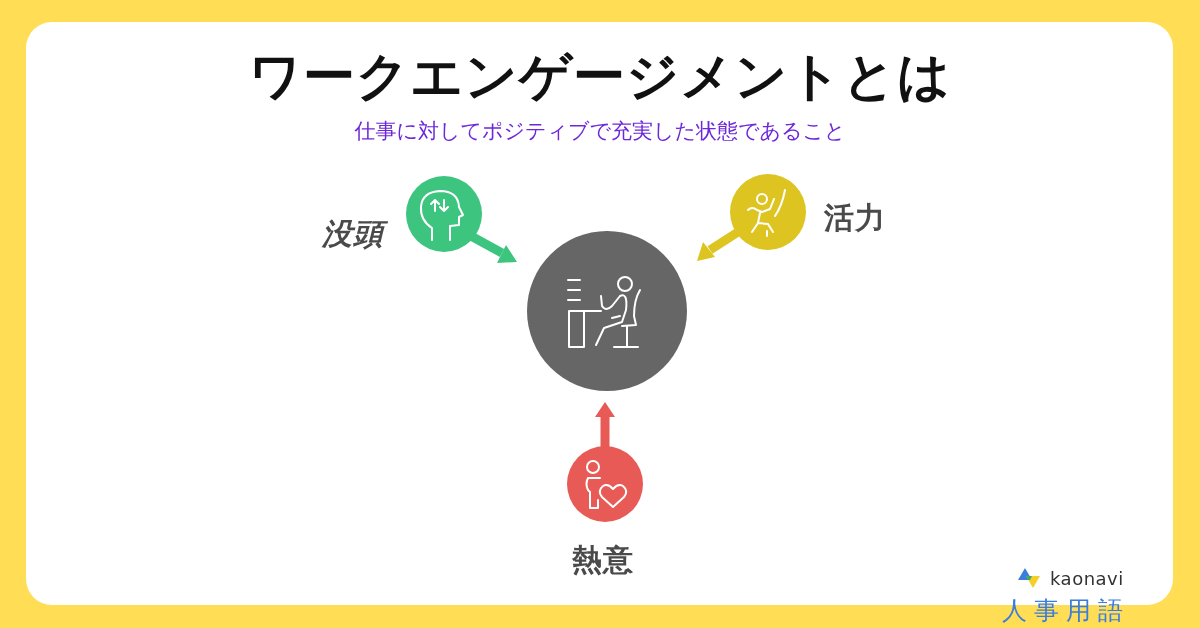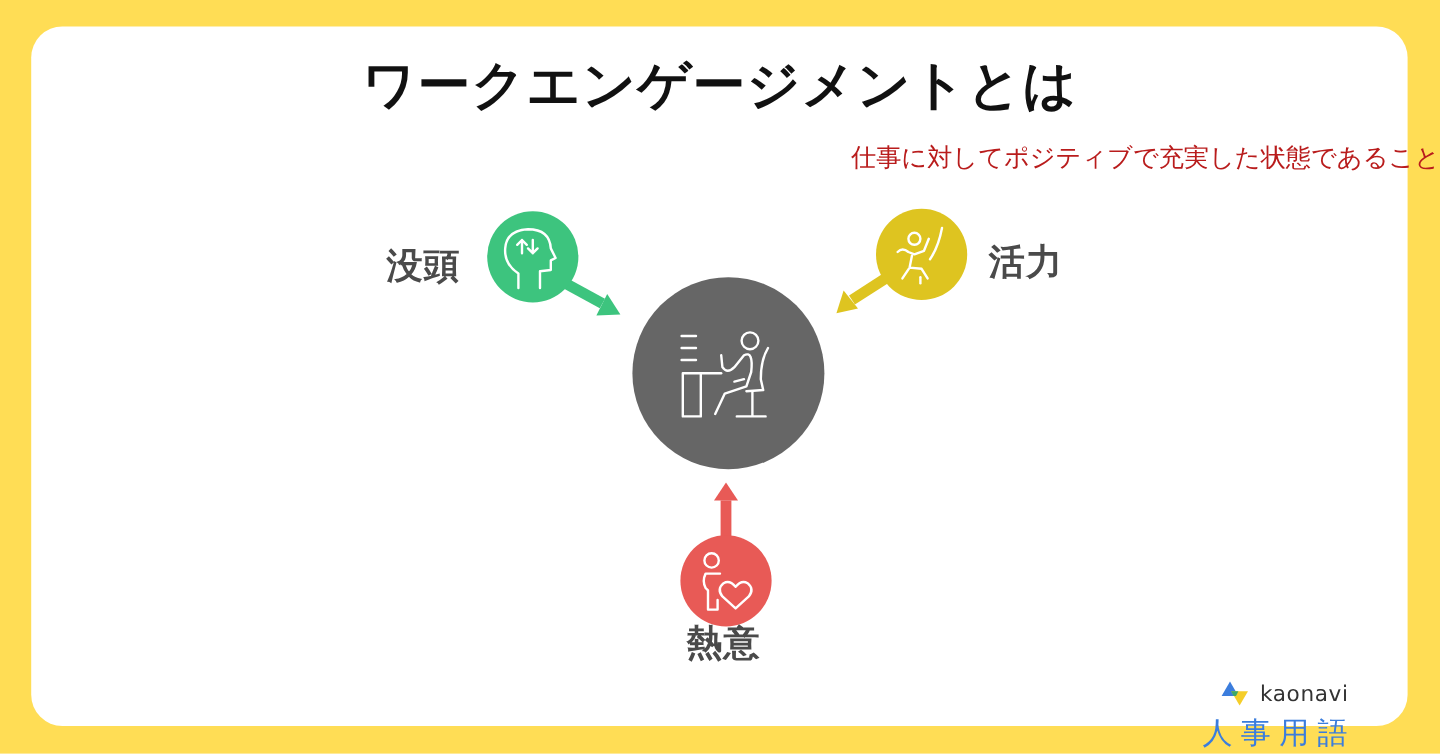--- a/index.html
+++ b/index.html
@@ -9,26 +9,26 @@
     position: relative;
     font-family: "DejaVu Sans", "Liberation Sans", sans-serif;
   }
   .card {
     position: absolute; left: 26px; top: 22px;
     width: 1147px; height: 583px;
     background: #FFFFFF; border-radius: 26px;
   }
   .title {
     position: absolute; left: 0; top: 42px; width: 1200px;
-    text-align: center; font-size: 44px; font-weight: bold;
+    text-align: center; font-size: 52px; font-weight: bold;
     color: #111111; letter-spacing: 1px;
   }
   .subtitle {
     position: absolute; left: 0; top: 117px; width: 1200px;
-    text-align: right; font-size: 21px; color: #b91c1c;
+    text-align: center; font-size: 21px; color: #6d28d9;
   }
   .label {
     position: absolute; font-size: 30px; font-weight: bold;
     color: #4a4a4a; letter-spacing: 1px;
   }
   svg.diagram { position: absolute; left: 0; top: 0; }
   .brand {
     position: absolute; left: 1000px; top: 522px; width: 150px; margin-top: 44px;
   }
   .brand-row { display: flex; align-items: center; gap: 6px; margin-left: 14px; }
@@ -94,23 +94,23 @@
     <polygon points="605,402 595,417 615,417" fill="#E85A56"></polygon>
     <circle cx="605" cy="484" r="38" fill="#E85A56"></circle>
     <g fill="none" stroke="#FFFFFF" stroke-width="2" stroke-linecap="round" stroke-linejoin="round">
       <circle cx="593" cy="467" r="6"></circle>
       <path d="M600 478 L588 478 Q585 484 588 490 L590 492 L590 508 L598 508 L598 500"></path>
       <path d="M613 507 L602 497 Q597 491 603 486 Q608 483 613 489 Q618 483 623 486 Q629 491 624 497 Z"></path>
     </g>
   </g>
 </svg>
 
-<div class="label" style="left:322px; top:202px;">没頭</div>
+<div class="label" style="left:322px; top:214px;font-style:italic;">没頭</div>
 <div class="label" style="left:824px; top:198px;text-align:right;">活力</div>
-<div class="label" style="left:572px; top:516px;text-align:right;">熱意</div>
+<div class="label" style="left:572px; top:540px;text-align:right;">熱意</div>
 
 <div class="brand">
   <div class="brand-row">
     <svg width="30" height="24" viewBox="0 0 30 24">
       <polygon points="4,14 11,2 18,14" fill="#3B7DDD"></polygon>
       <polygon points="12,10 26,10 19,22" fill="#F5CE2A"></polygon>
       <polygon points="12,10 18,10 16,14 14,14" fill="#3DA86A"></polygon>
     </svg>
     <span class="brand-name">kaonavi</span>
   </div>

